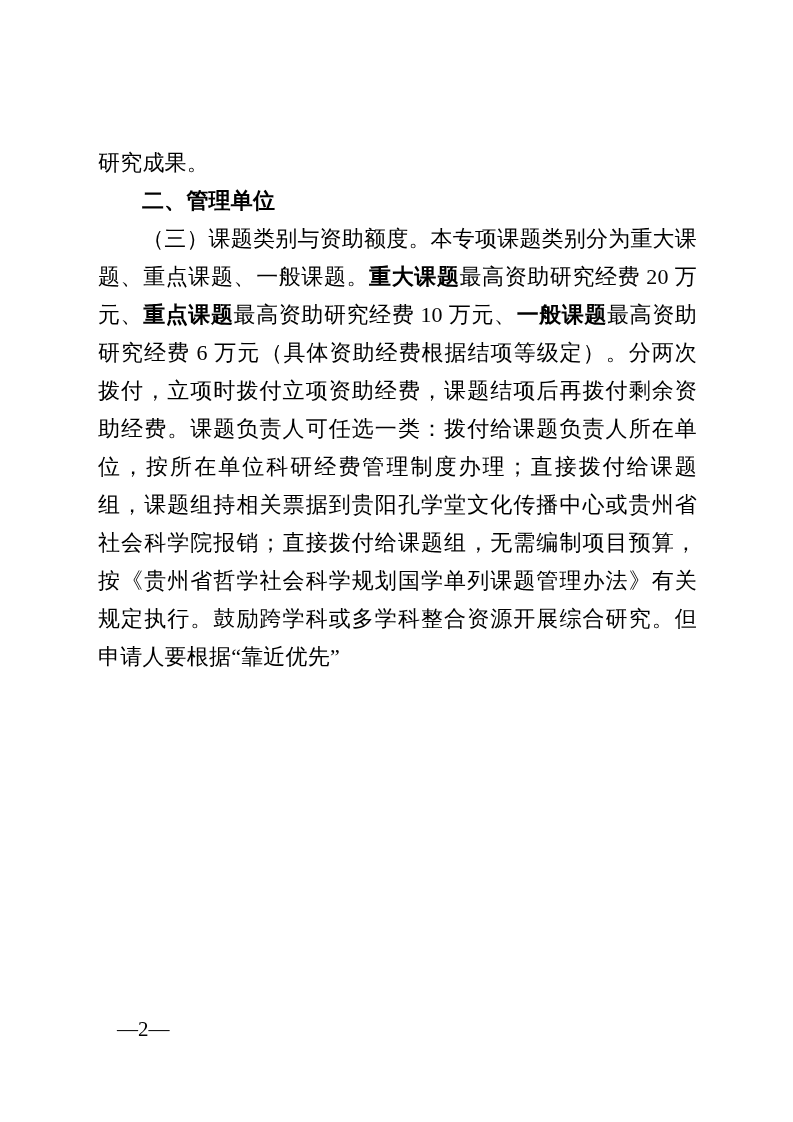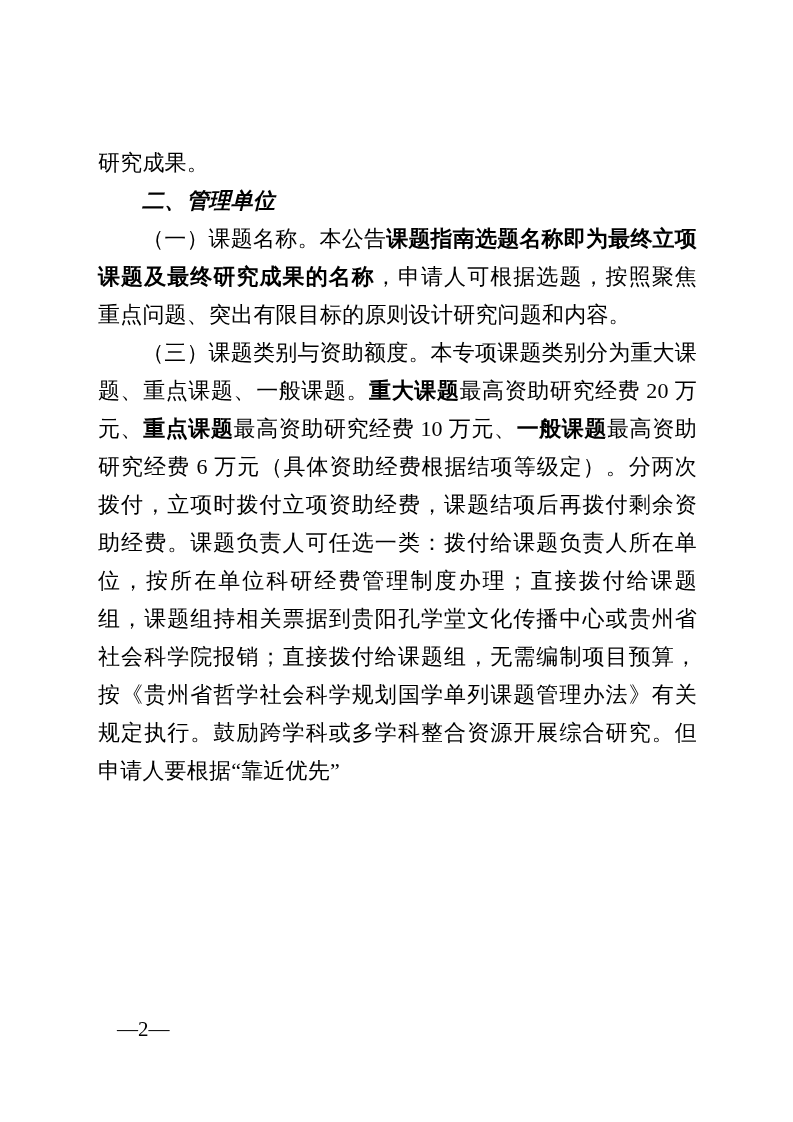--- a/index.html
+++ b/index.html
@@ -33,38 +33,36 @@
   }
   .doc-body p.no-indent {
     text-indent: 0;
   }
   .doc-body .bold {
     font-family: "Liberation Sans", "DejaVu Sans", sans-serif;
     font-weight: 700;
   }
   .doc-body p.heading {
     text-align: left;
-    font-style: italic;
   }
   .page-footer {
     position: absolute;
     left: 117px;
     top: 1015px;
     font-size: 21px;
     line-height: 28px;
     font-family: "Liberation Serif", "DejaVu Serif", serif;
     color: #000000;
   }
 </style>
 </head>
 <body>
 
 <div class="page">
   <main class="doc-body" id="doc-body">
       <p class="para no-indent"><span>研究成果。</span></p>
       <p class="heading"><span class="bold">二、管理单位</span></p>
-      <p class="para"><span>（一）课题名称。本公告</span><span class="bold">课题指南选题名称即为最终立项课题及最终研究成果的名称</span><span>，申请人可根据选题，按照聚焦重点问题、突出有限目标的原则设计研究问题和内容。</span></p>
       <p class="para"><span>（三）课题类别与资助额度。本专项课题类别分为重大课题、重点课题、一般课题。</span><span class="bold">重大课题</span><span>最高资助研究经费 20 万元、</span><span class="bold">重点课题</span><span>最高资助研究经费 10 万元、</span><span class="bold">一般课题</span><span>最高资助研究经费 6 万元（具体资助经费根据结项等级定）。分两次拨付，立项时拨付立项资助经费，课题结项后再拨付剩余资助经费。课题负责人可任选一类：拨付给课题负责人所在单位，按所在单位科研经费管理制度办理；直接拨付给课题组，课题组持相关票据到贵阳孔学堂文化传播中心或贵州省社会科学院报销；直接拨付给课题组，无需编制项目预算，按《贵州省哲学社会科学规划国学单列课题管理办法》有关规定执行。鼓励跨学科或多学科整合资源开展综合研究。但申请人要根据“靠近优先”</span></p>
     </main>
   <footer class="page-footer">
     <span>—2—</span>
   </footer>
 </div>
 
 </body></html>

